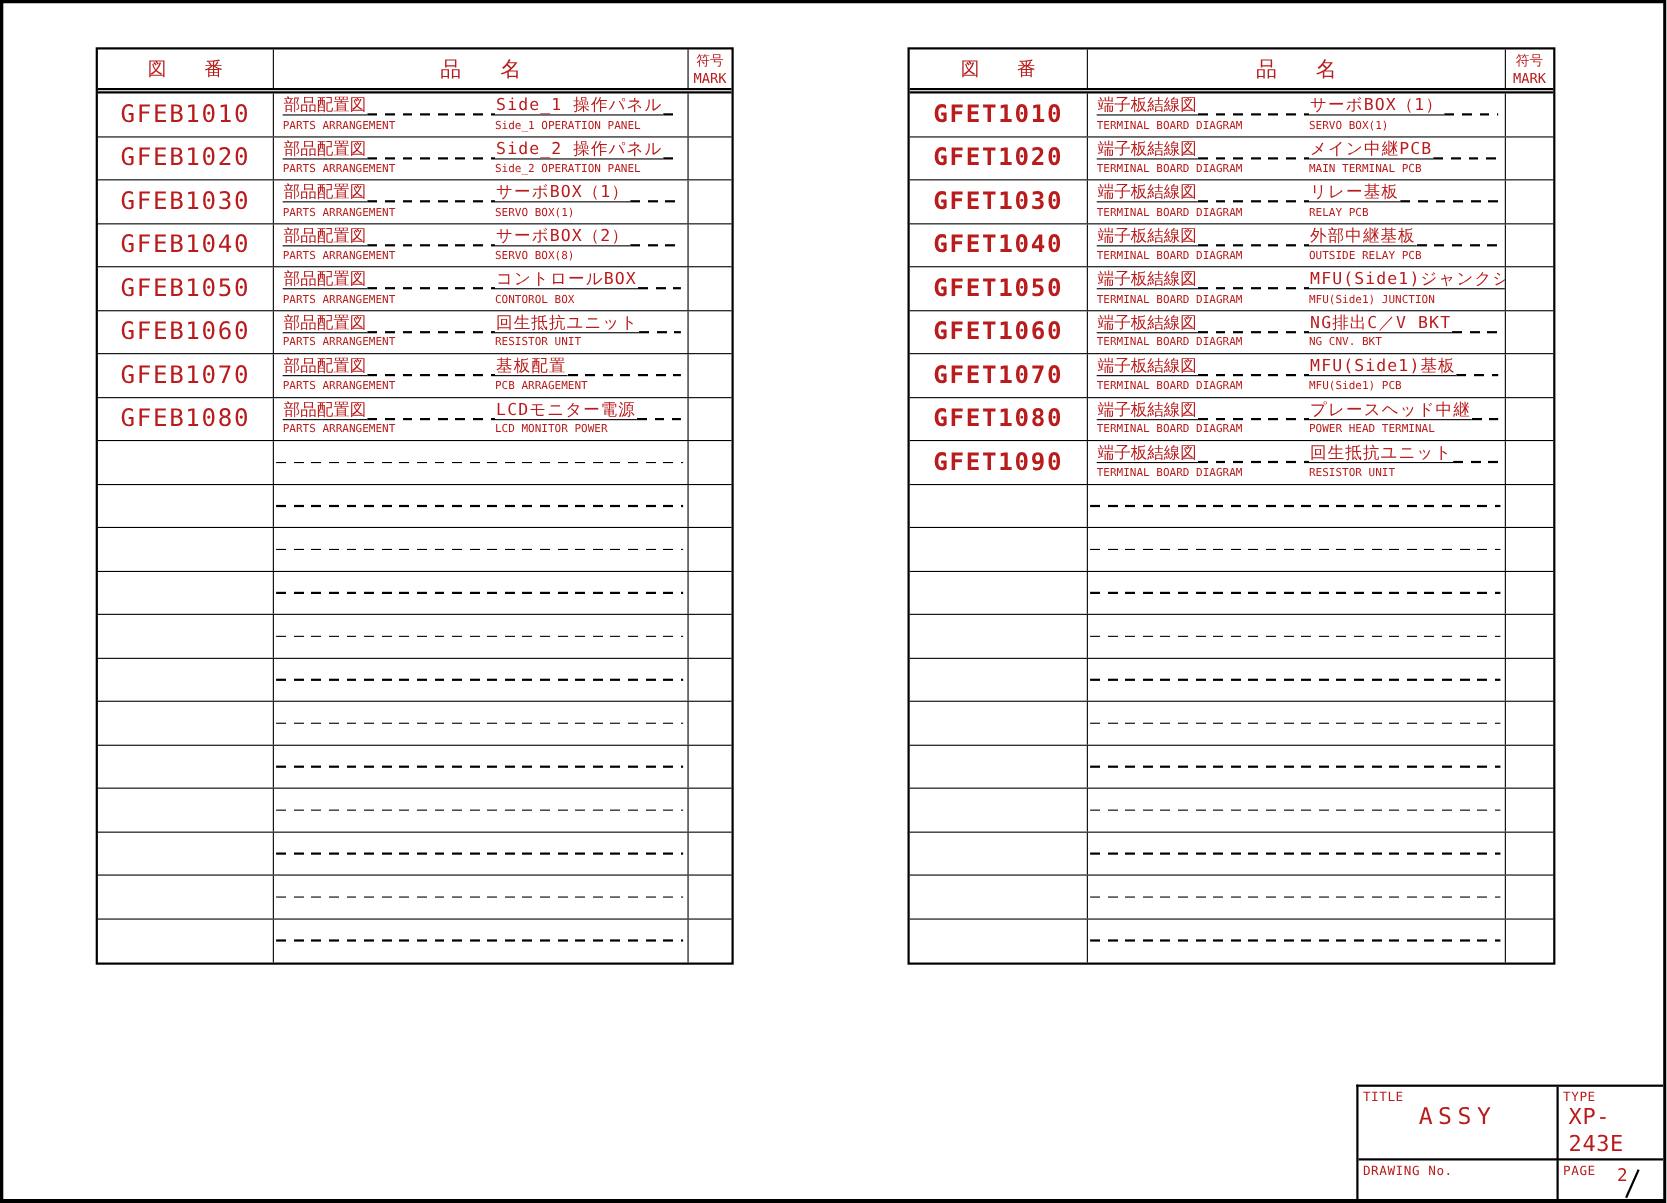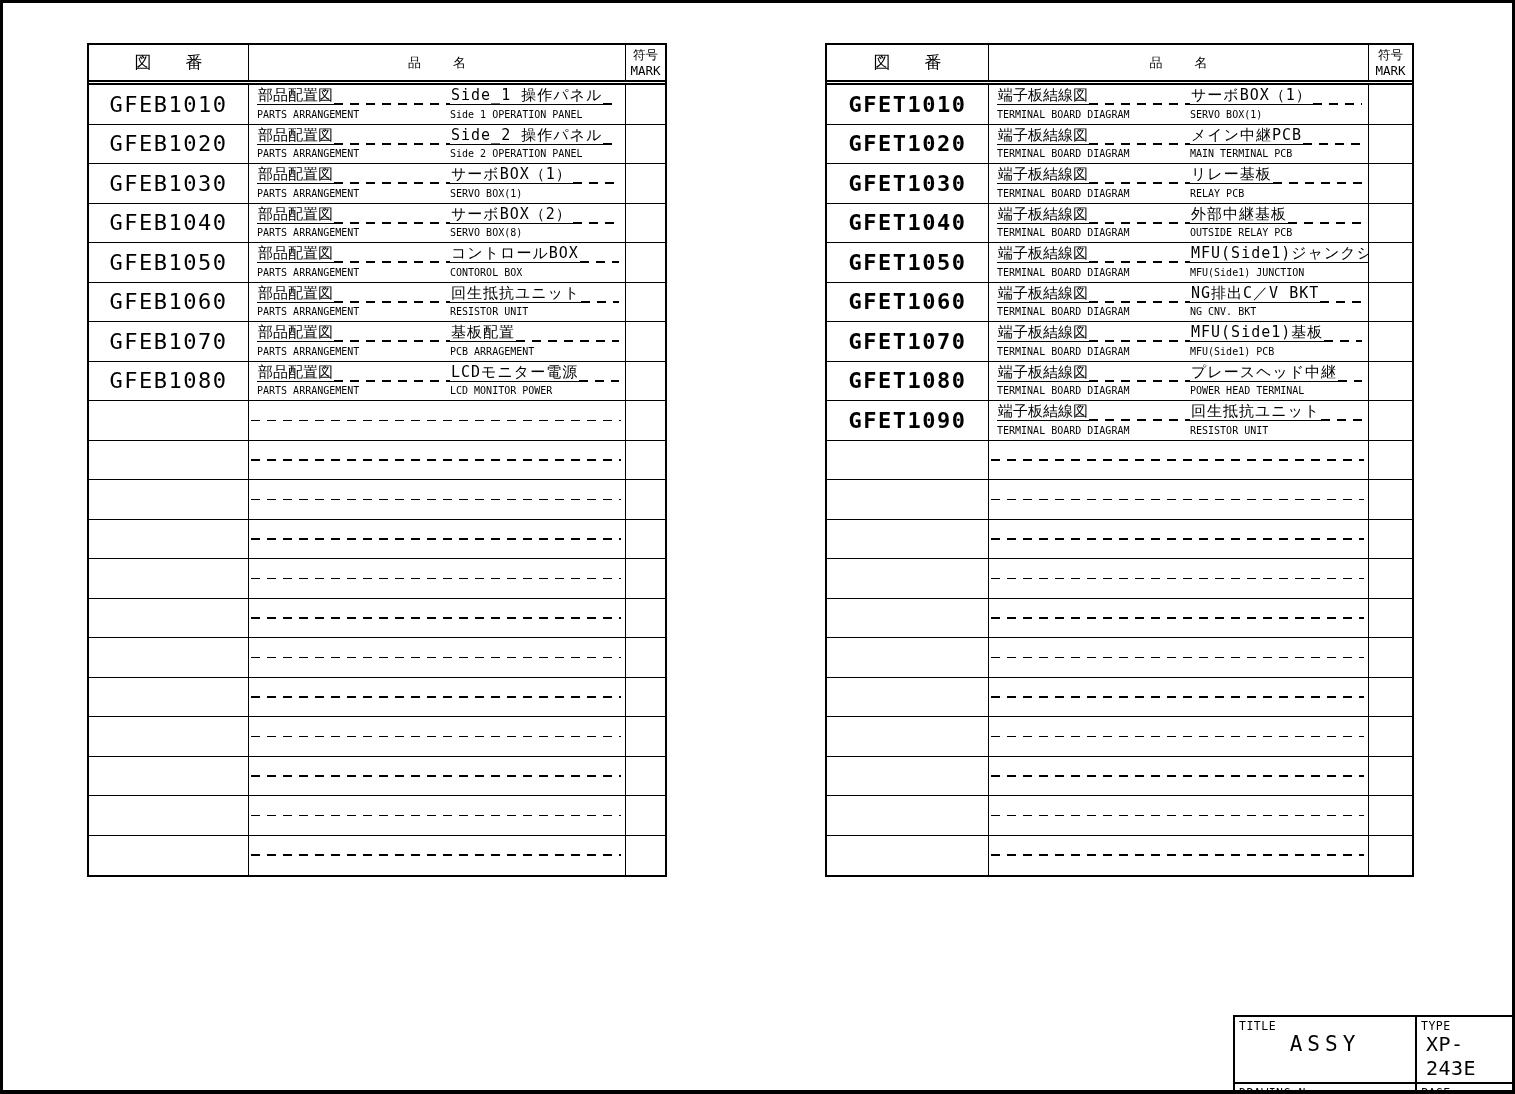--- a/index.html
+++ b/index.html
@@ -5,42 +5,42 @@
   * { margin: 0; padding: 0; box-sizing: border-box; }
   html, body { background: #ffffff; }
 
   .page {
     position: relative;
     width: 1515px; height: 1094px;
     background: #ffffff;
     border: 3px solid #000;
     border-bottom-width: 4px;
     font-family: "DejaVu Sans Mono", "Liberation Sans", sans-serif;
-    color: #000000;
+    color: #b91c1c;
     overflow: hidden;
   }
 
   
   .idx-table {
     position: absolute; top: 40px;
     border: 2.5px solid #000;
     background: #fff;
   }
   .t-left  { left: 84px;  width: 580px; }
   .t-right { left: 822px; width: 589px; }
 
   .thead { display: flex; height: 40px; border-bottom: 5px double #000; }
   .th { display: flex; align-items: center; justify-content: center; }
   .th-no {
     width: 160px; border-right: 1.8px solid #000;
     font-size: 17px; letter-spacing: 12px; text-indent: 12px;
   }
   .th-name {
     flex: 1; border-right: 1.8px solid #000;
-    font-size: 13px; letter-spacing: 12px; text-indent: 12px; font-family: Liberation Mono, monospace;
+    font-size: 19px; letter-spacing: 12px; text-indent: 12px; font-family: Liberation Mono, monospace;
   }
   .th-mark {
     width: 39px; flex-direction: column; justify-content: center;
     font-size: 12.5px; line-height: 1.25;
   }
   .t-right .th-no { width: 162px; }
   .t-right .th-mark { width: 43px; }
 
   .row { display: flex; height: 39.5px; border-bottom: 1.6px solid #000; }
   .rows .row:last-child { border-bottom: none; }
@@ -84,21 +84,21 @@
 
   .row.empty .name-cell { display: block; position: relative; }
   .dash-full {
     position: absolute; left: 2px; right: 4px; top: 18.5px; height: 1.6px;
     background: repeating-linear-gradient(90deg, #000 0 9px, transparent 9px 16px);
   }
 
   
   .title-block {
     position: absolute; right: 0; bottom: 0;
-    width: 279px; height: 75px;
+    width: 279px; height: 104px;
     border-top: 2.5px solid #000; border-left: 2.5px solid #000;
     display: grid;
     grid-template-columns: 182px 1fr;
     grid-template-rows: 1fr 1fr;
     background: #fff;
   }
   .tb-cell { position: relative; padding: 2px 4px; }
   .tb-c1r1 { border-right: 2px solid #000; border-bottom: 2px solid #000; }
   .tb-c2r1 { border-bottom: 2px solid #000; }
   .tb-c1r2 { border-right: 2px solid #000; }

